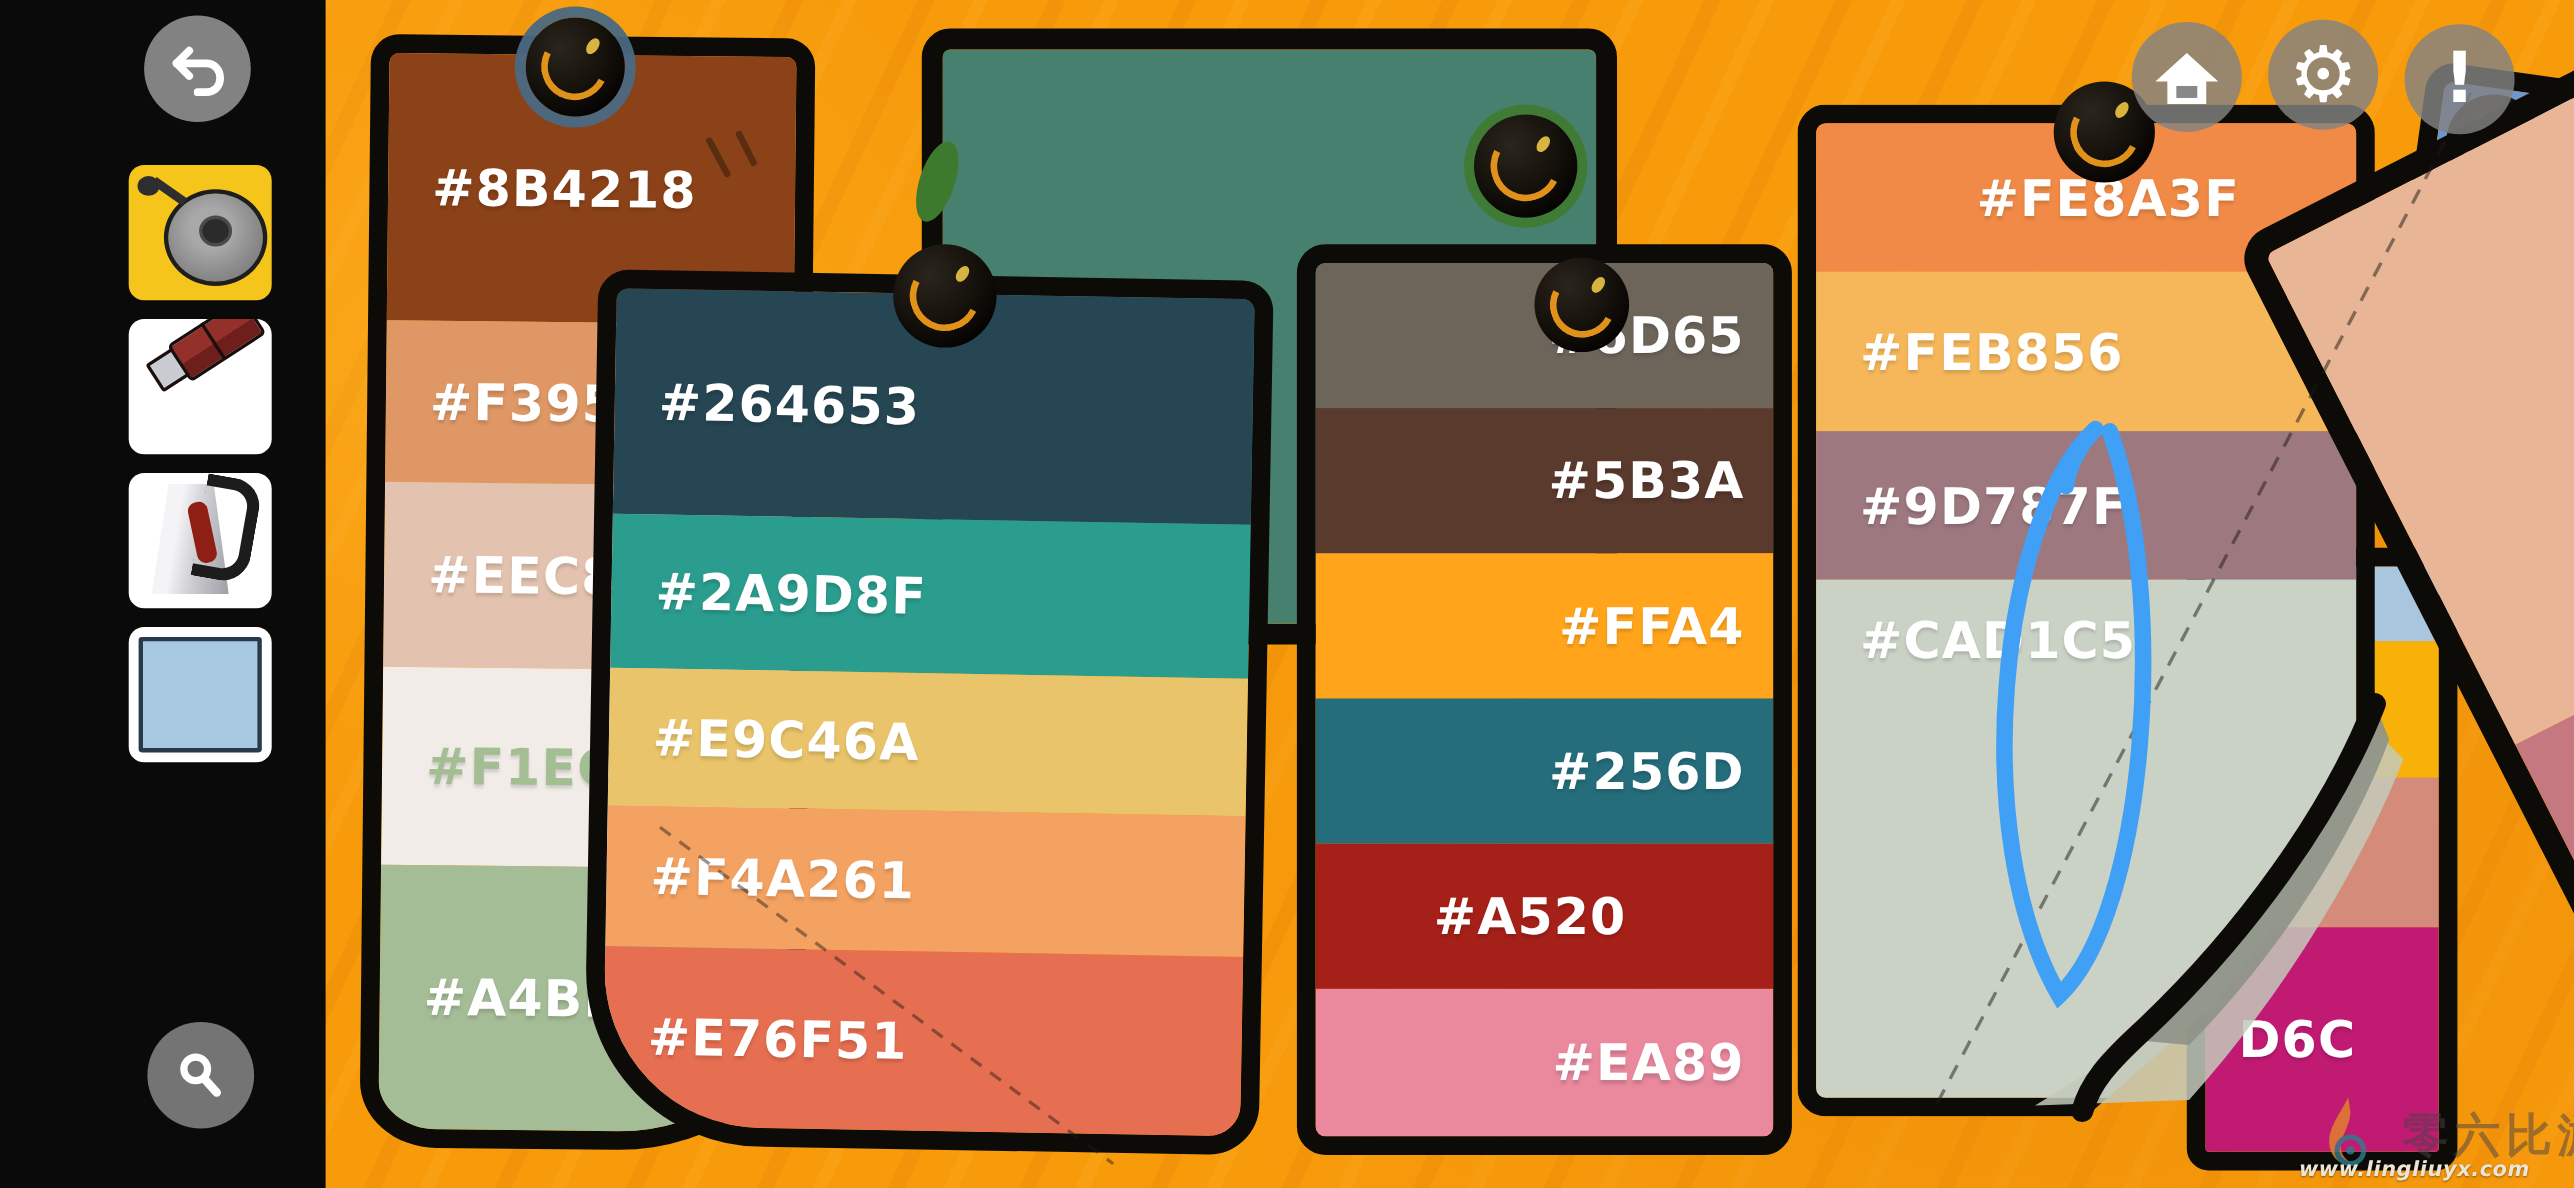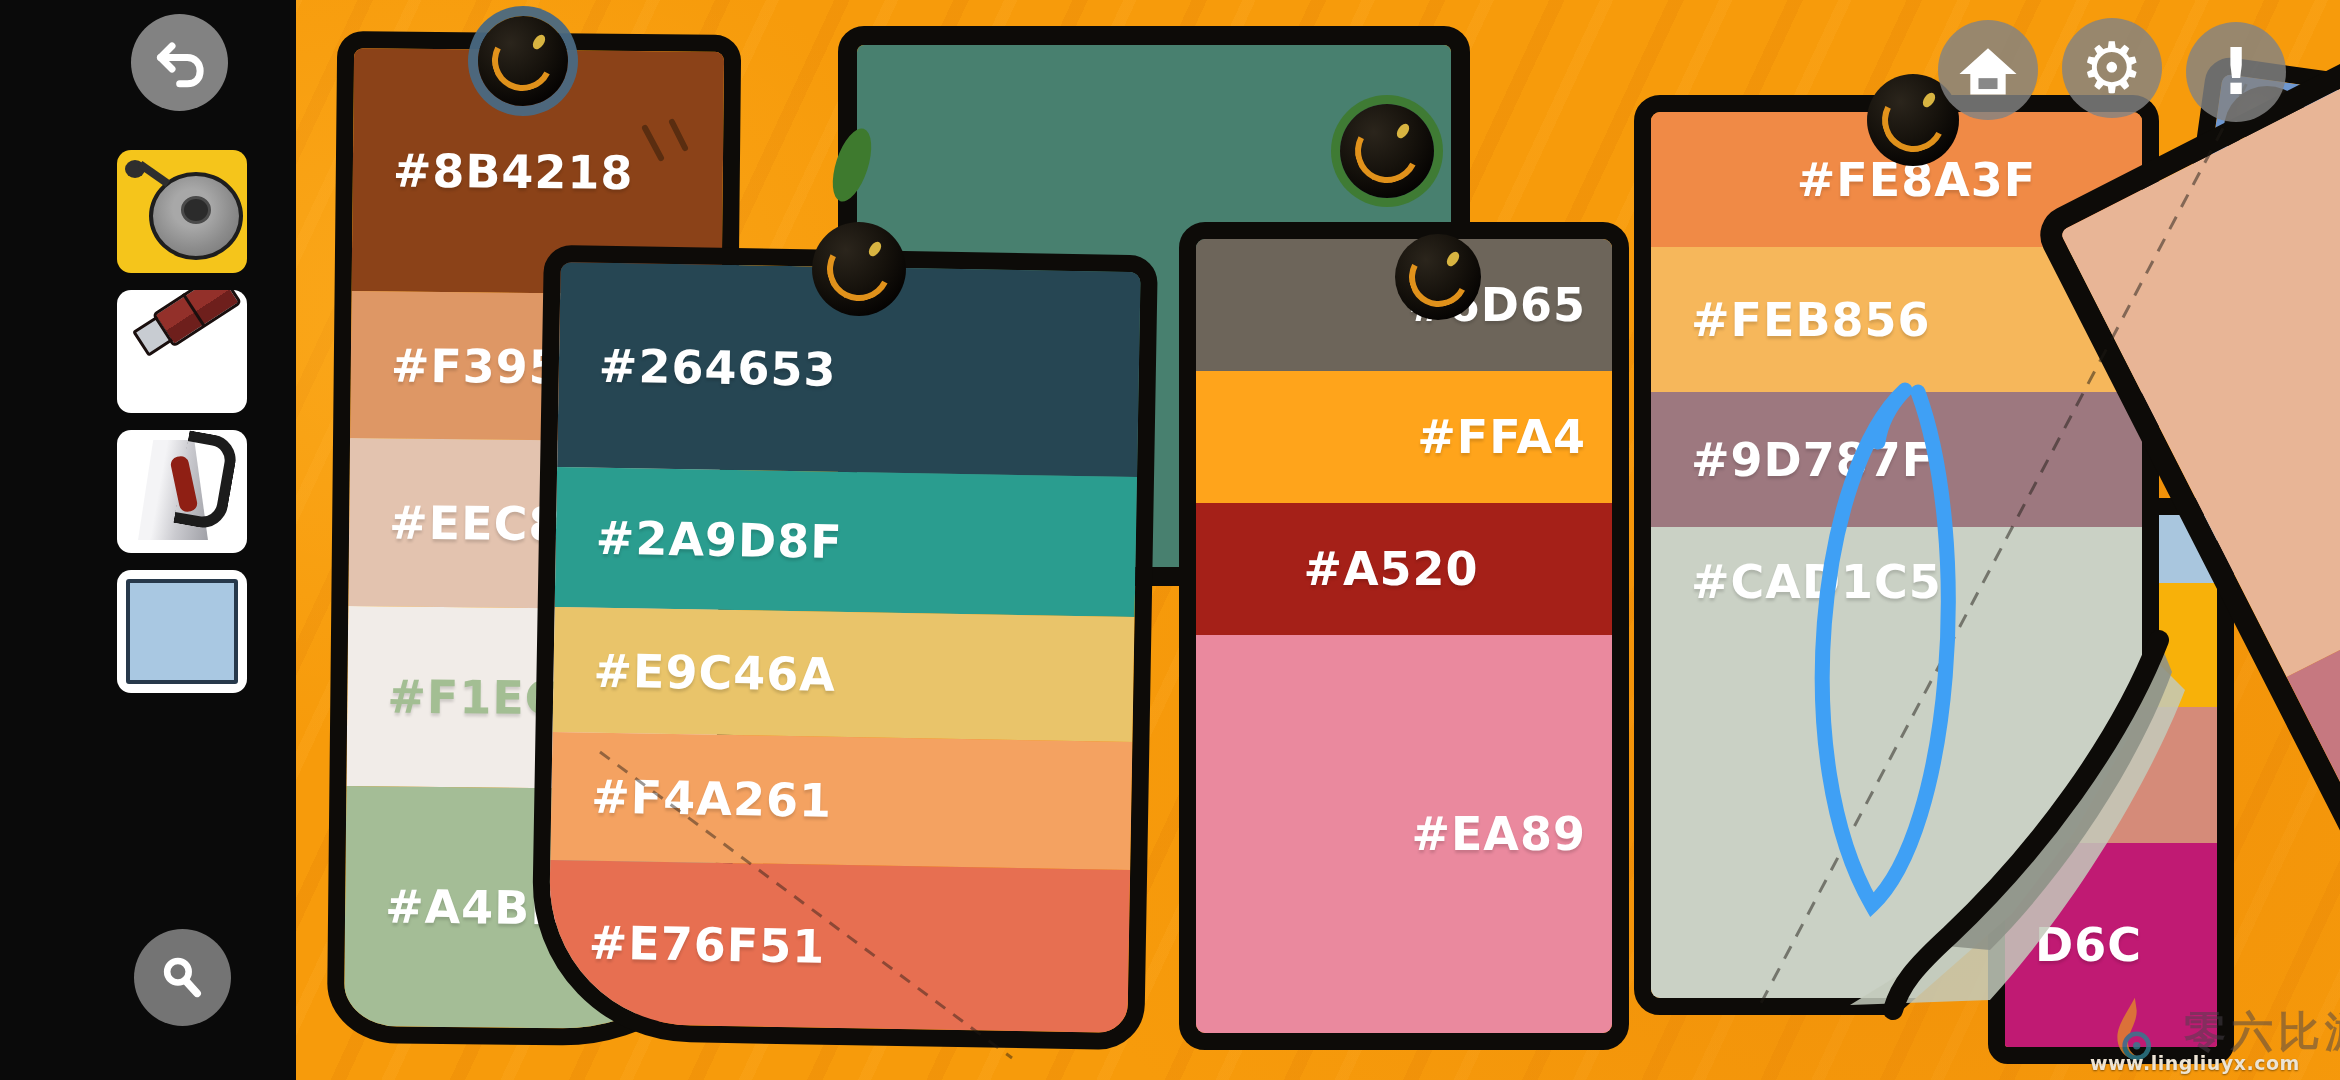--- a/index.html
+++ b/index.html
@@ -28,21 +28,21 @@
   .cbtn{position:absolute;border-radius:50%;display:flex;align-items:center;justify-content:center;
         background:rgba(130,130,130,.82);z-index:13;cursor:pointer;}
   .thumb{position:absolute;left:117px;width:130px;height:123px;border-radius:14px;background:#fff;z-index:13;overflow:hidden;}
   .thumb.sel{background:#F5C51B;}
   .toolbar .cbtn{position:absolute;}
   .glyph{color:#fff;font-weight:900;}
   svg{display:block;}
   .overlay{position:absolute;left:0;top:0;z-index:9;pointer-events:none;}
   .wm{position:absolute;z-index:14;pointer-events:none;}
   .wm-cn{font-size:42px;font-weight:800;letter-spacing:5px;color:rgba(72,66,74,.5);}
-  .wm-url{font-size:19px;font-weight:800;color:#EDE4D4;text-shadow:0 1px 2px rgba(0,0,0,.45);letter-spacing:.5px;}
+  .wm-url{font-size:19px;font-weight:800;color:#EDE4D4;text-shadow:0 1px 2px rgba(0,0,0,.45);letter-spacing:.5px;font-style:italic;}
 </style>
 </head>
 <body>
 
 <div id="stage">
 
   <div class="card" style="left:838px;top:26px;width:632px;height:560px;z-index:1;border-width:19px;">
       <div class="band" style="background: rgb(72, 128, 111); flex: 1 1 auto;"></div>
     </div>
   <div class="pin" style="left:1340px;top:104px;width:94px;height:94px;z-index:1;box-shadow:0 0 0 9px rgba(62,122,46,.9);"></div>
@@ -100,22 +100,28 @@
       <div class="band" style="background: rgb(231, 111, 81); flex: 1 1 auto;">
         <span class="lbl">#E76F51</span>
       </div>
     </div>
   <div class="pin" style="left:812px;top:222px;width:94px;height:94px;z-index:5;"></div>
 
   <div class="card" style="left:1179px;top:222px;width:450px;height:828px;z-index:6;">
       <div class="band r" style="background: rgb(109, 101, 90); flex: 0 0 132px;">
         <span class="lbl">#6D65</span>
       </div>
+      <div class="band r" style="background: rgb(91, 58, 46); flex: 0 0 132px;">
+        <span class="lbl">#5B3A</span>
+      </div>
       <div class="band r" style="background: rgb(255, 164, 27); flex: 0 0 132px;">
         <span class="lbl">#FFA4</span>
+      </div>
+      <div class="band r" style="background: rgb(37, 109, 123); flex: 0 0 132px;">
+        <span class="lbl">#256D</span>
       </div>
       <div class="band r" style="background: rgb(165, 32, 24); flex: 0 0 132px; justify-content: center;">
         <span class="lbl">#A520</span>
       </div>
       <div class="band r" style="background: rgb(234, 137, 158); flex: 1 1 auto;">
         <span class="lbl">#EA89</span>
       </div>
     </div>
   <div class="pin" style="left:1395px;top:234px;width:86px;height:86px;z-index:6;"></div>
 

